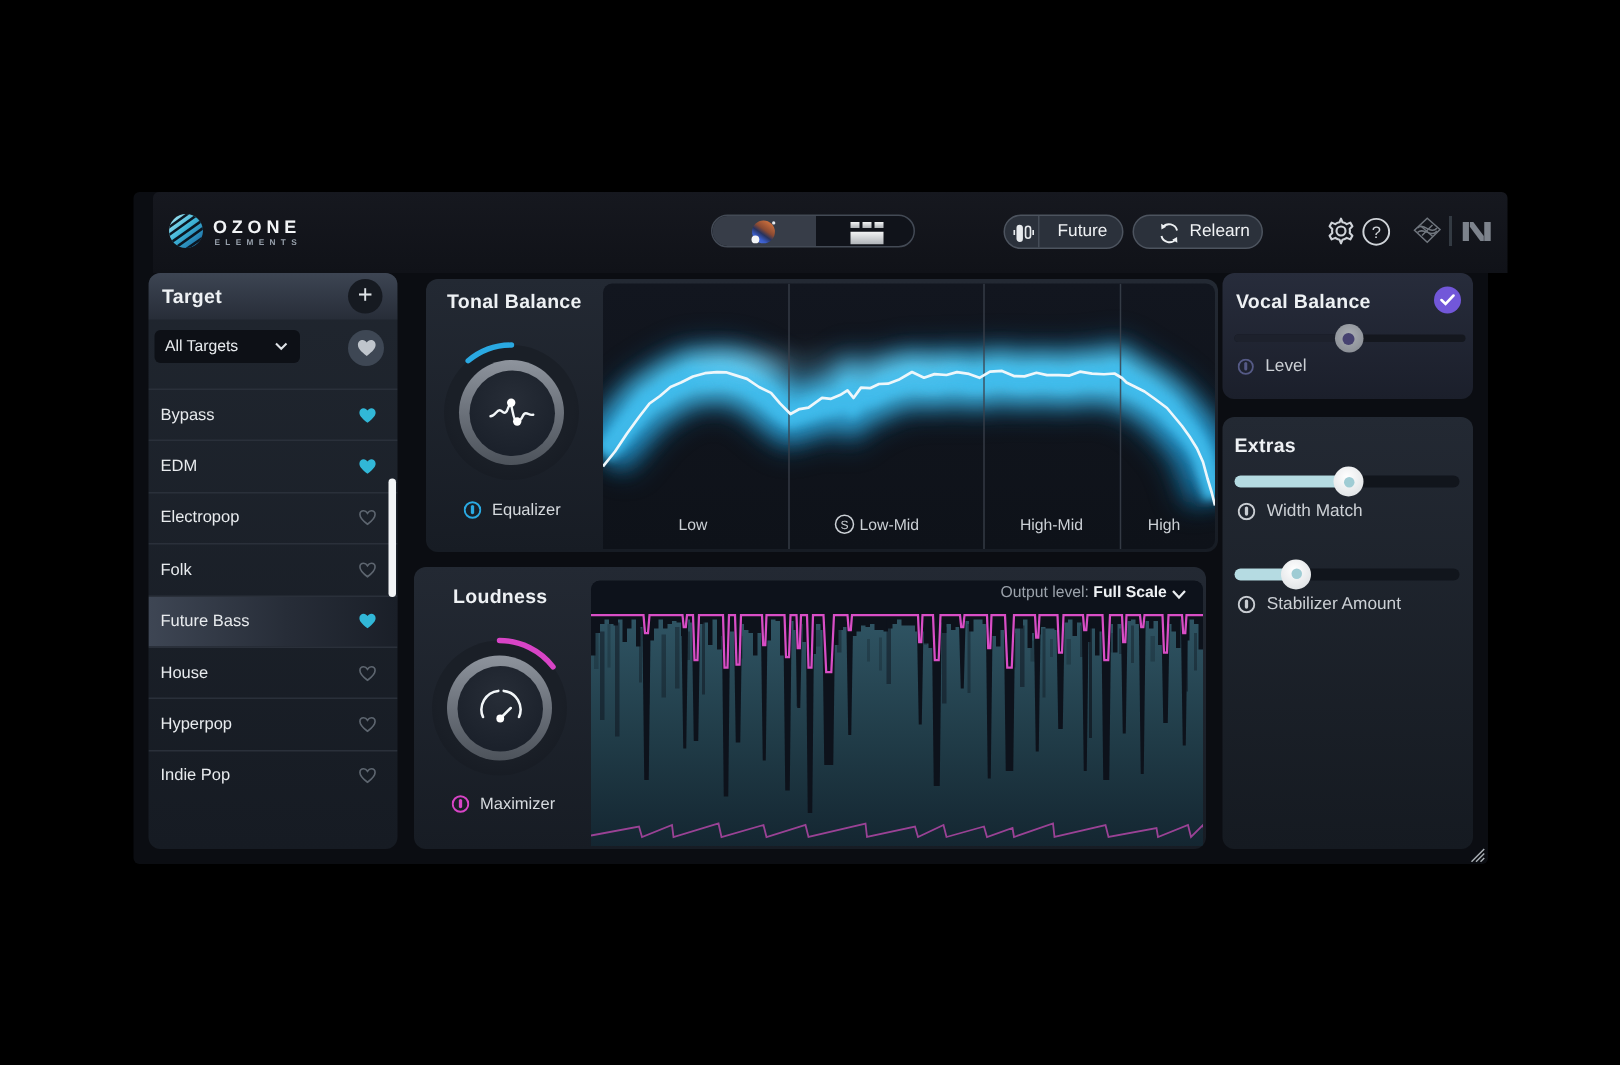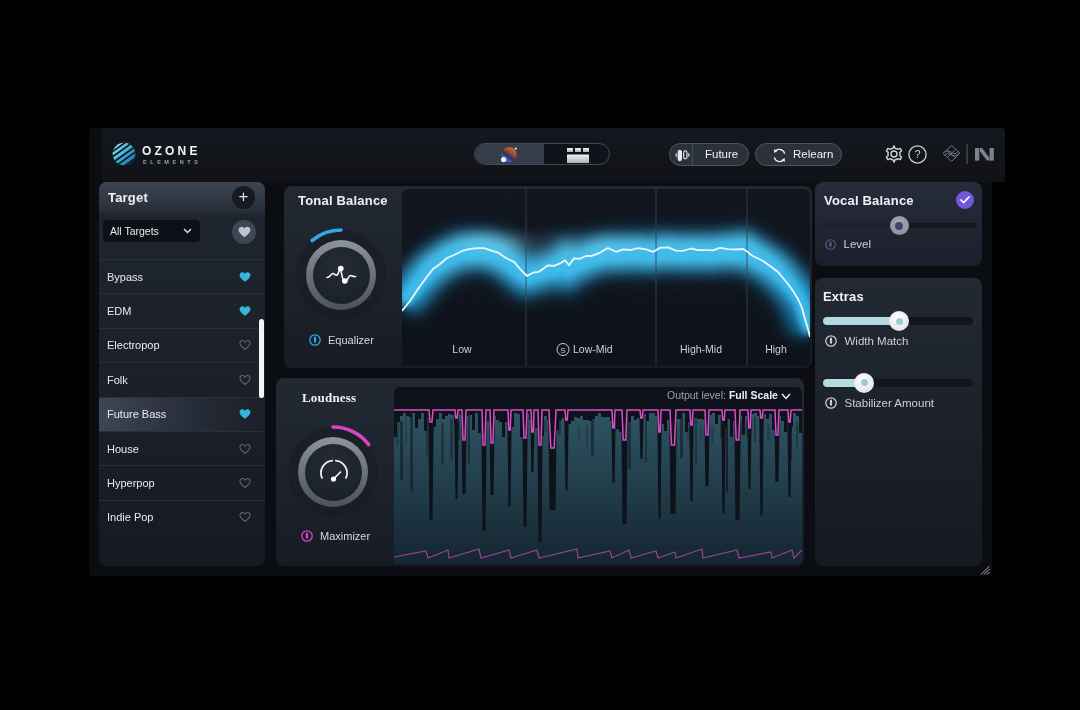--- a/index.html
+++ b/index.html
@@ -292,21 +292,21 @@
   <circle cx="161" cy="160.5" r="6" fill="none" stroke="#ccd1d6" stroke-width="1"></circle>
   <text x="161" y="163.6" text-anchor="middle" font-size="8">S</text>
   <text x="171" y="164" text-anchor="start">Low-Mid</text>
   <text x="299" y="164" text-anchor="middle">High-Mid</text>
   <text x="374" y="164" text-anchor="middle">High</text>
 </g>
 </svg></div>
   </div>
 
   <div class="panel" id="loud">
-    <div class="ptitle" style="left:26px;top:12px;font-family:Liberation Serif, serif;">Loudness</div>
+    <div class="ptitle" style="left:26px;top:12px;">Loudness</div>
     <div class="knob" style="left:11px;top:48px;">
       <div class="kwell"></div>
       <svg class="abs" style="left:-4px;top:-4px" width="100" height="100" viewBox="0 0 100 100">
         <path d="M50,5 A45,45 0 0 1 85.7,22.6" fill="none" stroke="#d844c6" stroke-width="3.6" stroke-linecap="round"></path>
       </svg>
       <div class="kring">
           <div class="kinner">
         <svg class="abs" style="left:14px;top:15px" width="30" height="26" viewBox="0 0 30 26">
           <path d="M3,19 A 12.5,12.5 0 0 1 13.2,1.6 M16.8,1.6 A 12.5,12.5 0 0 1 27,19" fill="none" stroke="#f2f6f8" stroke-width="1.7" stroke-linecap="round"></path>
           <path d="M15,19.5 L21.5,13" stroke="#f2f6f8" stroke-width="1.7" stroke-linecap="round"></path>

